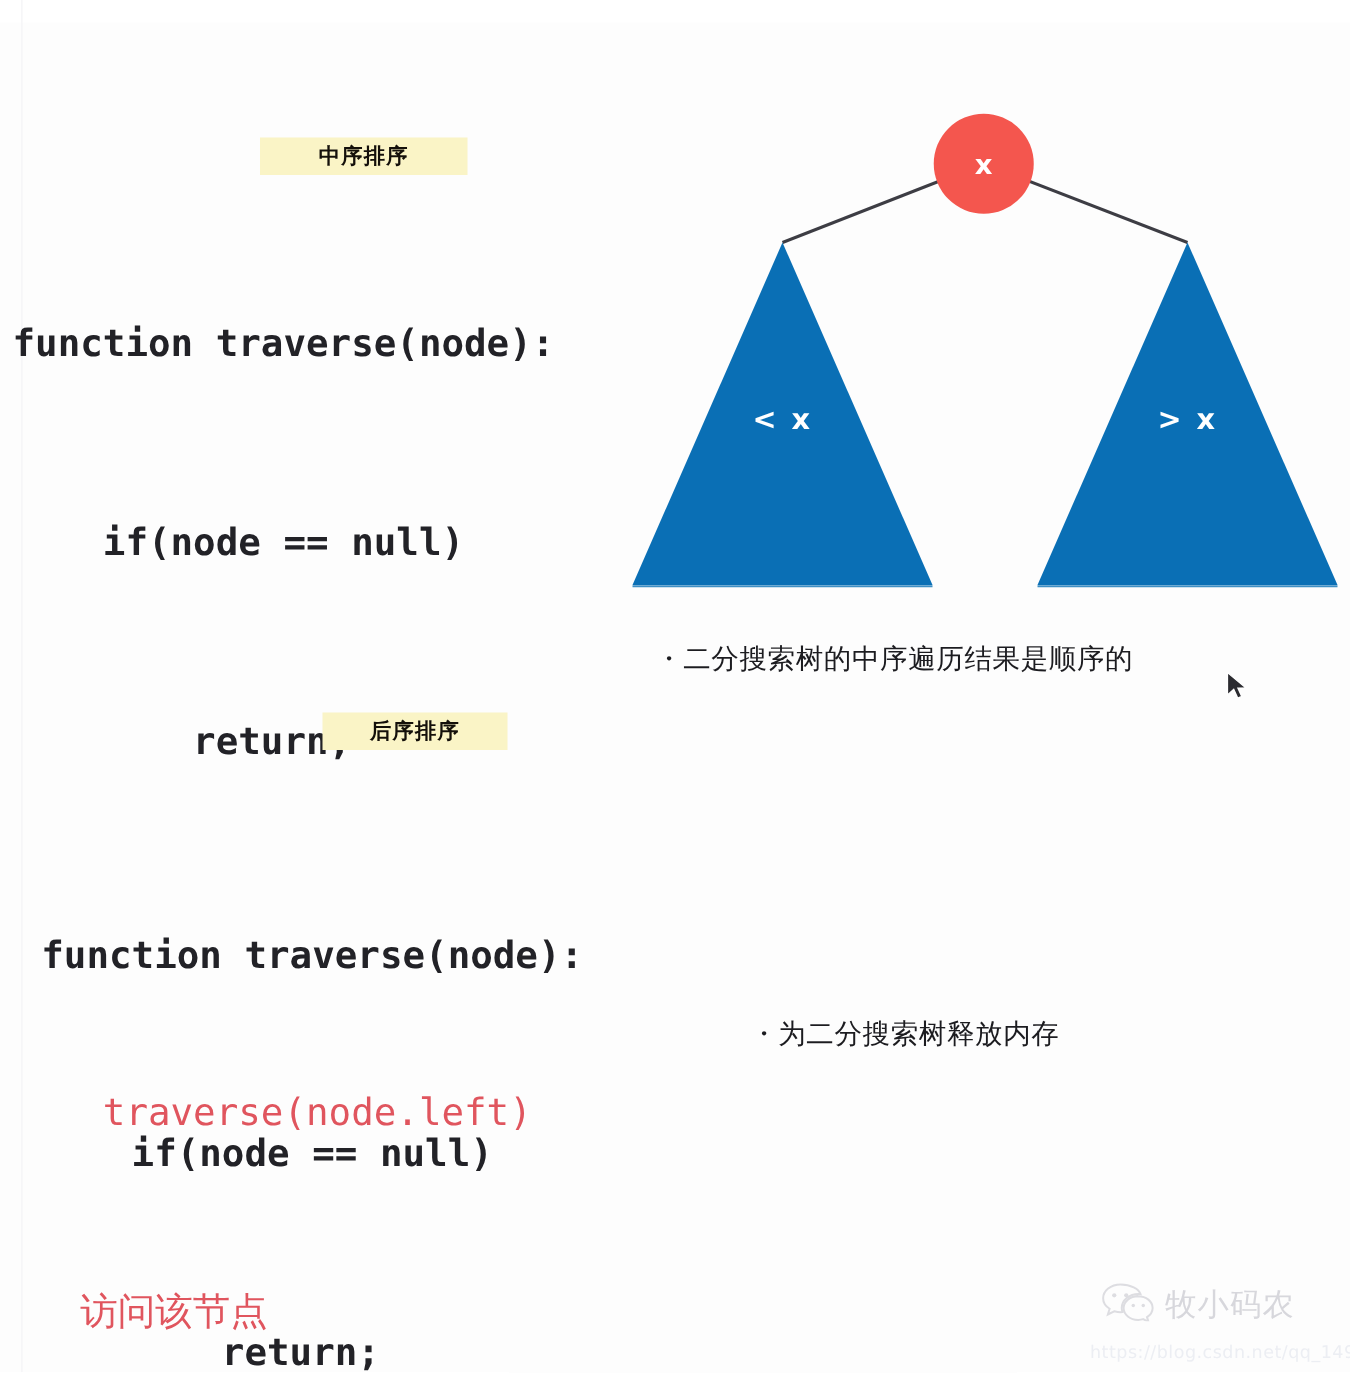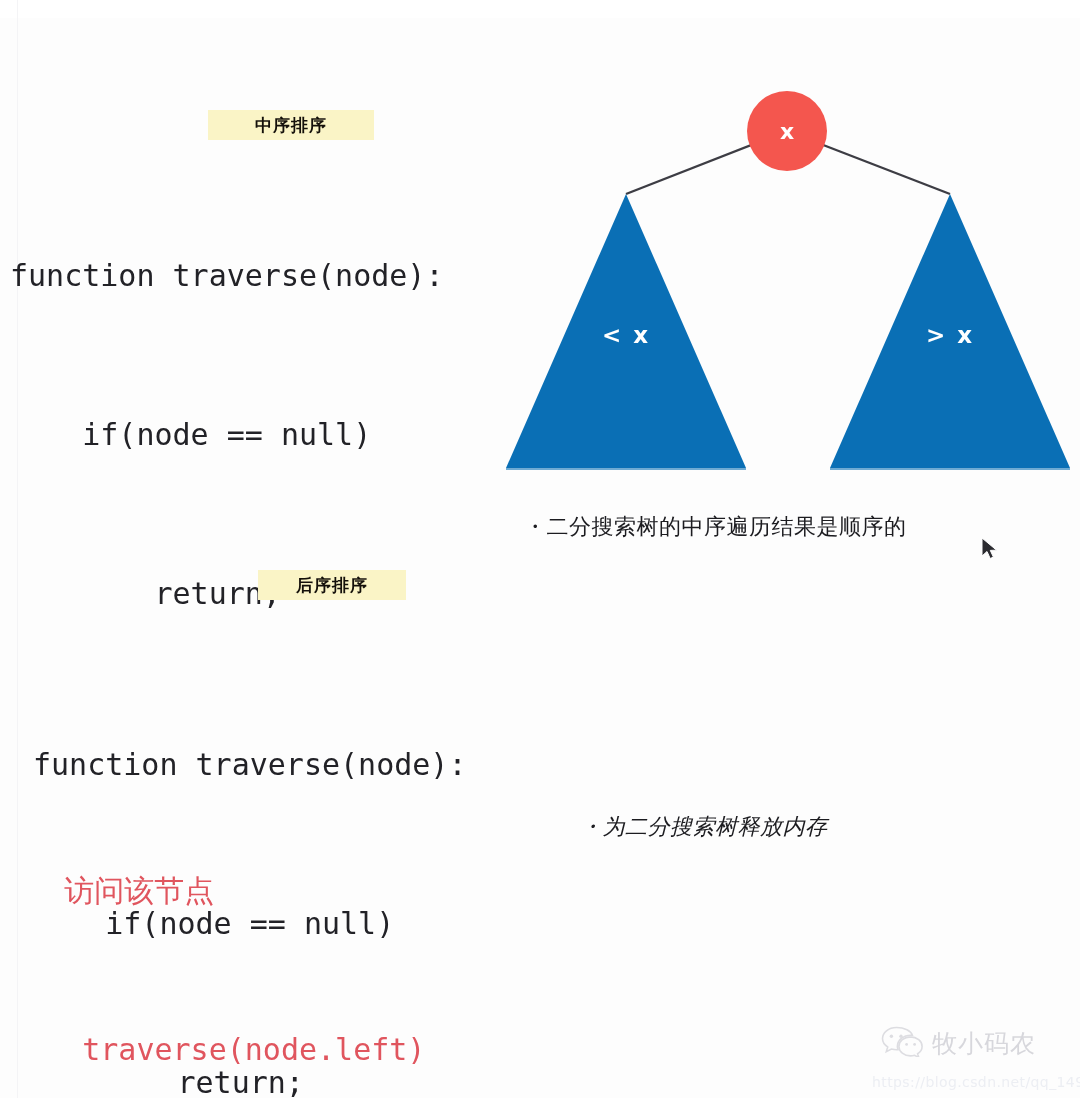--- a/index.html
+++ b/index.html
@@ -49,21 +49,21 @@
   .code-block {
     position: absolute;
     font-family: "DejaVu Sans Mono", "Liberation Mono", monospace;
     font-size: 30px;
     line-height: 53px;
     white-space: pre;
   }
   #code-inorder   { left: 10px;  top: 143px; }
   #code-postorder { left: 33px;  top: 632px; }
   .code-line { display: block; }
-  .code-line.black { color: #222227; }
+  .code-line.black { color: #222227; font-weight: bold; }
   .code-line.red   { color: #e0555e; }
 
   
   .code-gap { display: block; height: 32px; }
 
   
   #tree-figure {
     position: absolute;
     left: 490px; top: 80px;
     width: 590px; height: 400px;
@@ -74,21 +74,21 @@
   .bullet {
     position: absolute;
     font-family: "DejaVu Sans", "Liberation Sans", sans-serif;
     font-size: 22px;
     color: #1c1c20;
     white-space: nowrap;
     letter-spacing: 0.5px;
   }
   #bullet-inorder   { left: 524px; top: 512px; }
   #bullet-post-1    { left: 580px; top: 748px; }
-  #bullet-post-2    { left: 580px; top: 812px; font-style: italic; }
+  #bullet-post-2    { left: 600px; top: 812px; }
 
   
   #mouse-cursor {
     position: absolute;
     left: 981px; top: 537px;
     width: 18px; height: 24px;
   }
 
   
   #watermark {
@@ -125,22 +125,22 @@
   <div class="top-band"></div>
   <div class="left-seam"></div>
 
   <div class="hl" id="hl-inorder">中序排序</div>
 
   <div class="code-block" id="code-inorder">
     <span class="code-line black">function traverse(node):</span>
     <span class="code-line black">    if(node == null)</span>
     <span class="code-line black">        return;</span>
     <span class="code-gap"></span>
+    <span class="code-line red">    traverse(node.left)</span>
     <span class="code-line red">   访问该节点</span>
-    <span class="code-line red">    traverse(node.left)</span>
     
   </div>
 
   <div id="tree-figure">
     <svg width="590" height="400" viewBox="0 0 590 400" xmlns="http://www.w3.org/2000/svg">
 
       <line x1="297" y1="51" x2="136" y2="114" stroke="#3d3d44" stroke-width="2.4"></line>
       <line x1="297" y1="51" x2="460" y2="114" stroke="#3d3d44" stroke-width="2.4"></line>
 
       <polygon points="136,114 256,388 16,388" fill="#0a6fb5"></polygon>

